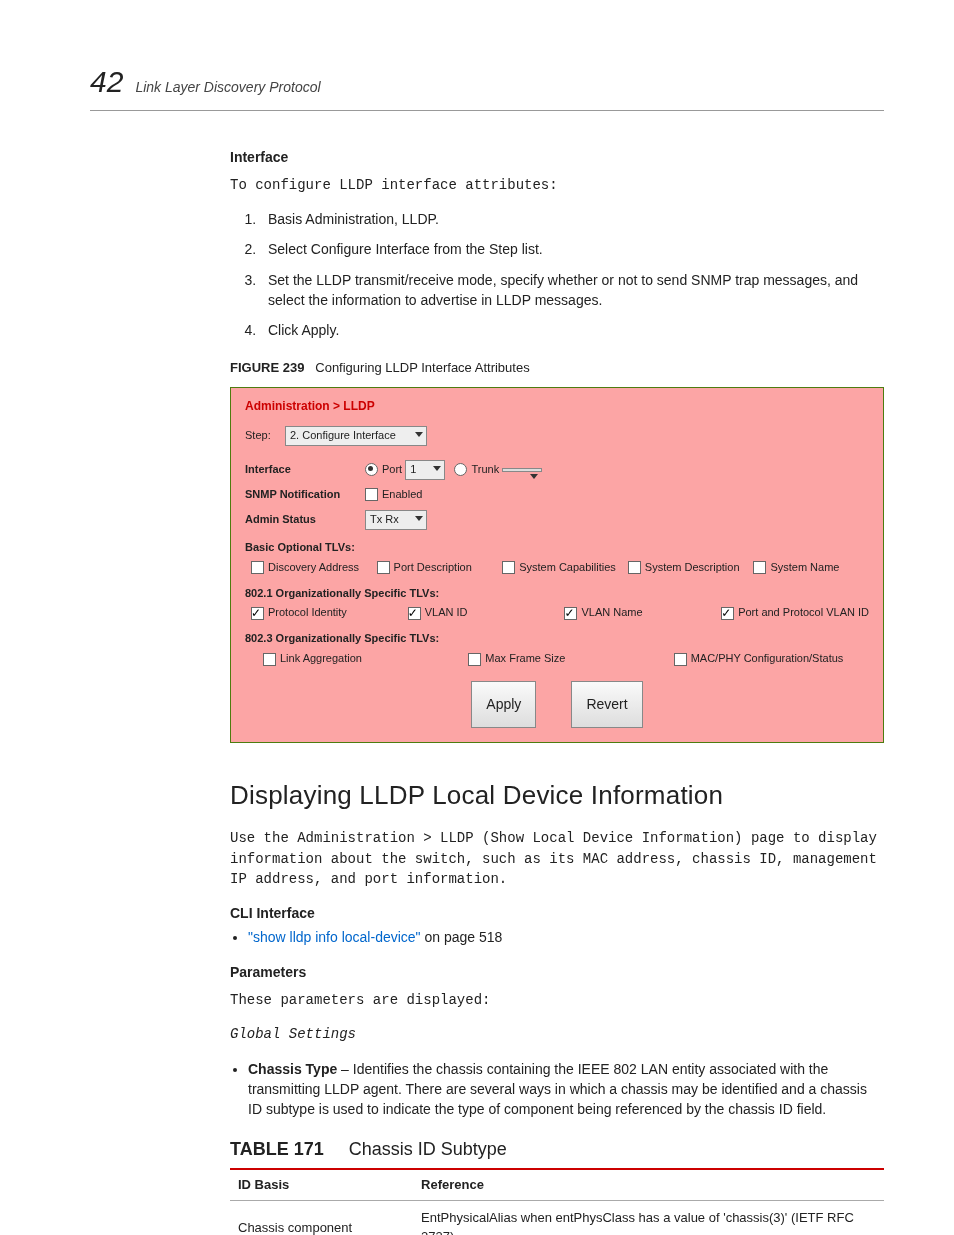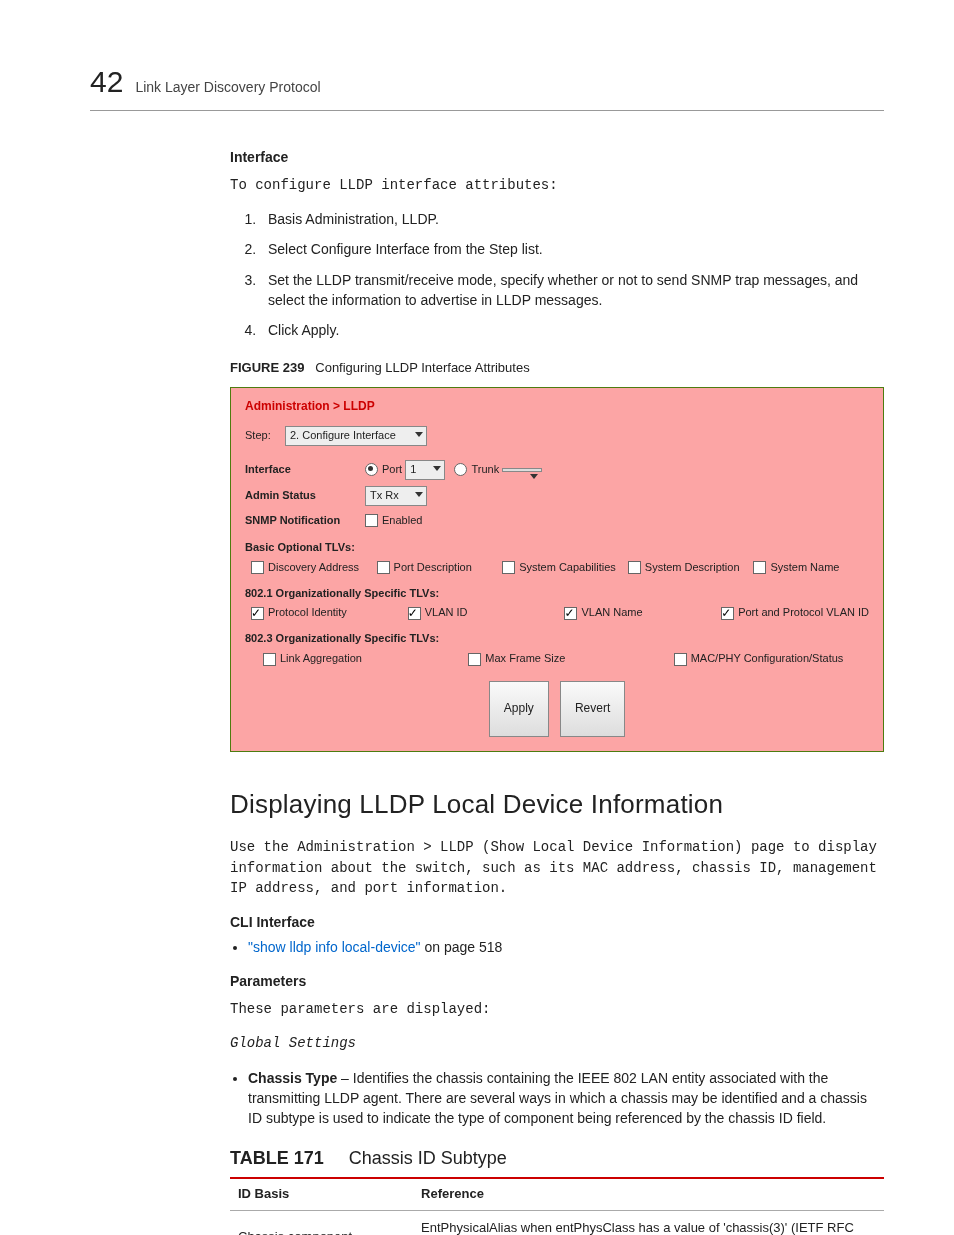--- a/index.html
+++ b/index.html
@@ -9,20 +9,21 @@
     margin: 0;
     padding: 60px 70px 40px 90px;
     line-height: 1.45;
   }
   .header-row {
     display: flex;
     align-items: baseline;
     border-bottom: 1px solid #999;
     padding-bottom: 6px;
     margin-bottom: 36px;
+    font-style: italic;
   }
   .chap-num {
     font-size: 30px;
     font-weight: normal;
     margin-right: 12px;
   }
   .chap-title {
     font-size: 14px;
     color: #444;
   }
@@ -96,23 +97,23 @@
   }
   .ui-subhead { font-weight: bold; margin: 10px 0 4px 0; font-size: 11px; }
   .ui-grid5 { display: grid; grid-template-columns: 1fr 1fr 1fr 1fr 1fr; gap: 4px 10px; margin-left: 6px; }
   .ui-grid4 { display: grid; grid-template-columns: 1fr 1fr 1fr 1fr; gap: 4px 10px; margin-left: 6px; }
   .ui-grid3 { display: grid; grid-template-columns: 1fr 1fr 1fr; gap: 4px 10px; margin-left: 18px; }
   .ui-cell { display: flex; align-items: center; white-space: nowrap; }
   .ui-btnrow { text-align: center; margin-top: 14px; }
   .ui-btn {
     border: 1px solid #888;
     background: linear-gradient(#fafafa,#ddd);
-    padding: 18px 14px;
-    font-size: 12px;
-    margin: 0 4px;
+    padding: 12px 14px;
+    font-size: 14px;
+    margin: 0 16px;
     display: inline-block;
   }
   .h2-section {
     font-family: Arial Narrow, Arial, sans-serif;
     font-size: 26px;
     margin: 34px 0 14px 0;
     font-weight: normal;
     letter-spacing: 0.2px;
   }
   .bold { font-weight: bold; }
@@ -178,28 +179,28 @@
       <span class="ui-radio on"></span>
       <span>Port</span>&nbsp;
       <span class="ui-sel small">1</span>
       &nbsp;&nbsp;&nbsp;
       <span class="ui-radio"></span>
       <span>Trunk</span>&nbsp;
       <span class="ui-sel small" style="background:#ddd;"></span>
     </div>
 
     <div class="ui-row">
-      <span class="ui-label">Admin Status</span>
-      <span class="ui-sel med">Tx Rx</span>
-    </div>
-
-    <div class="ui-row">
       <span class="ui-label">SNMP Notification</span>
       <span class="ui-chk"></span>
       <span>Enabled</span>
+    </div>
+
+    <div class="ui-row">
+      <span class="ui-label">Admin Status</span>
+      <span class="ui-sel med">Tx Rx</span>
     </div>
 
     <div class="ui-subhead">Basic Optional TLVs:</div>
     <div class="ui-grid5">
       <div class="ui-cell">
           <span class="ui-chk"></span>
           <span>Discovery Address</span>
         </div>
       <div class="ui-cell">
           <span class="ui-chk"></span>

